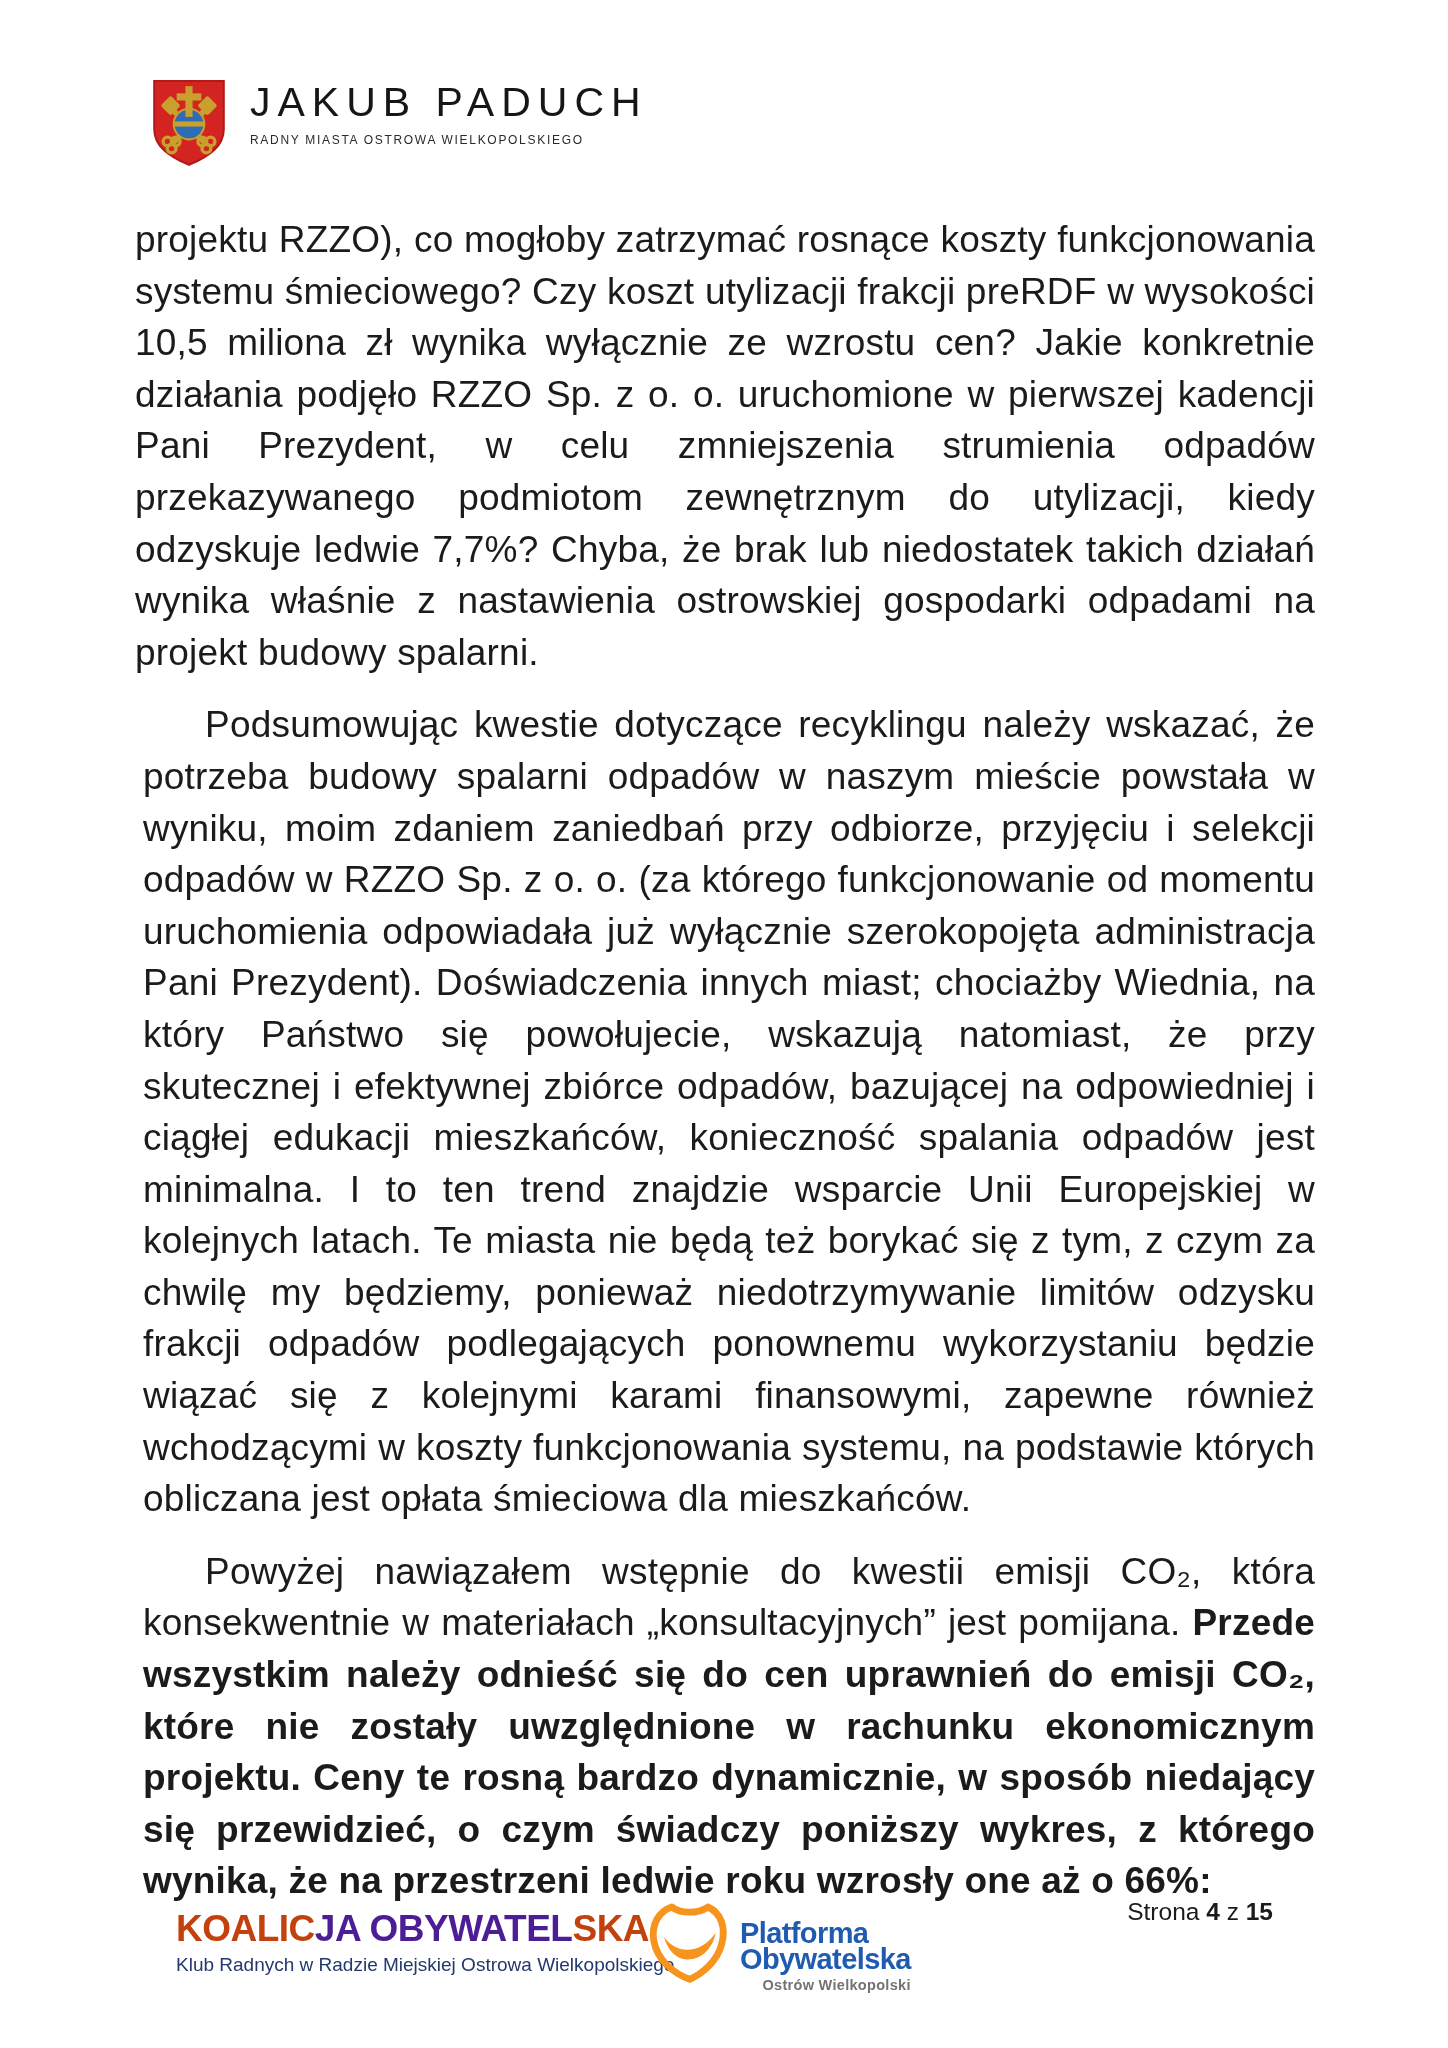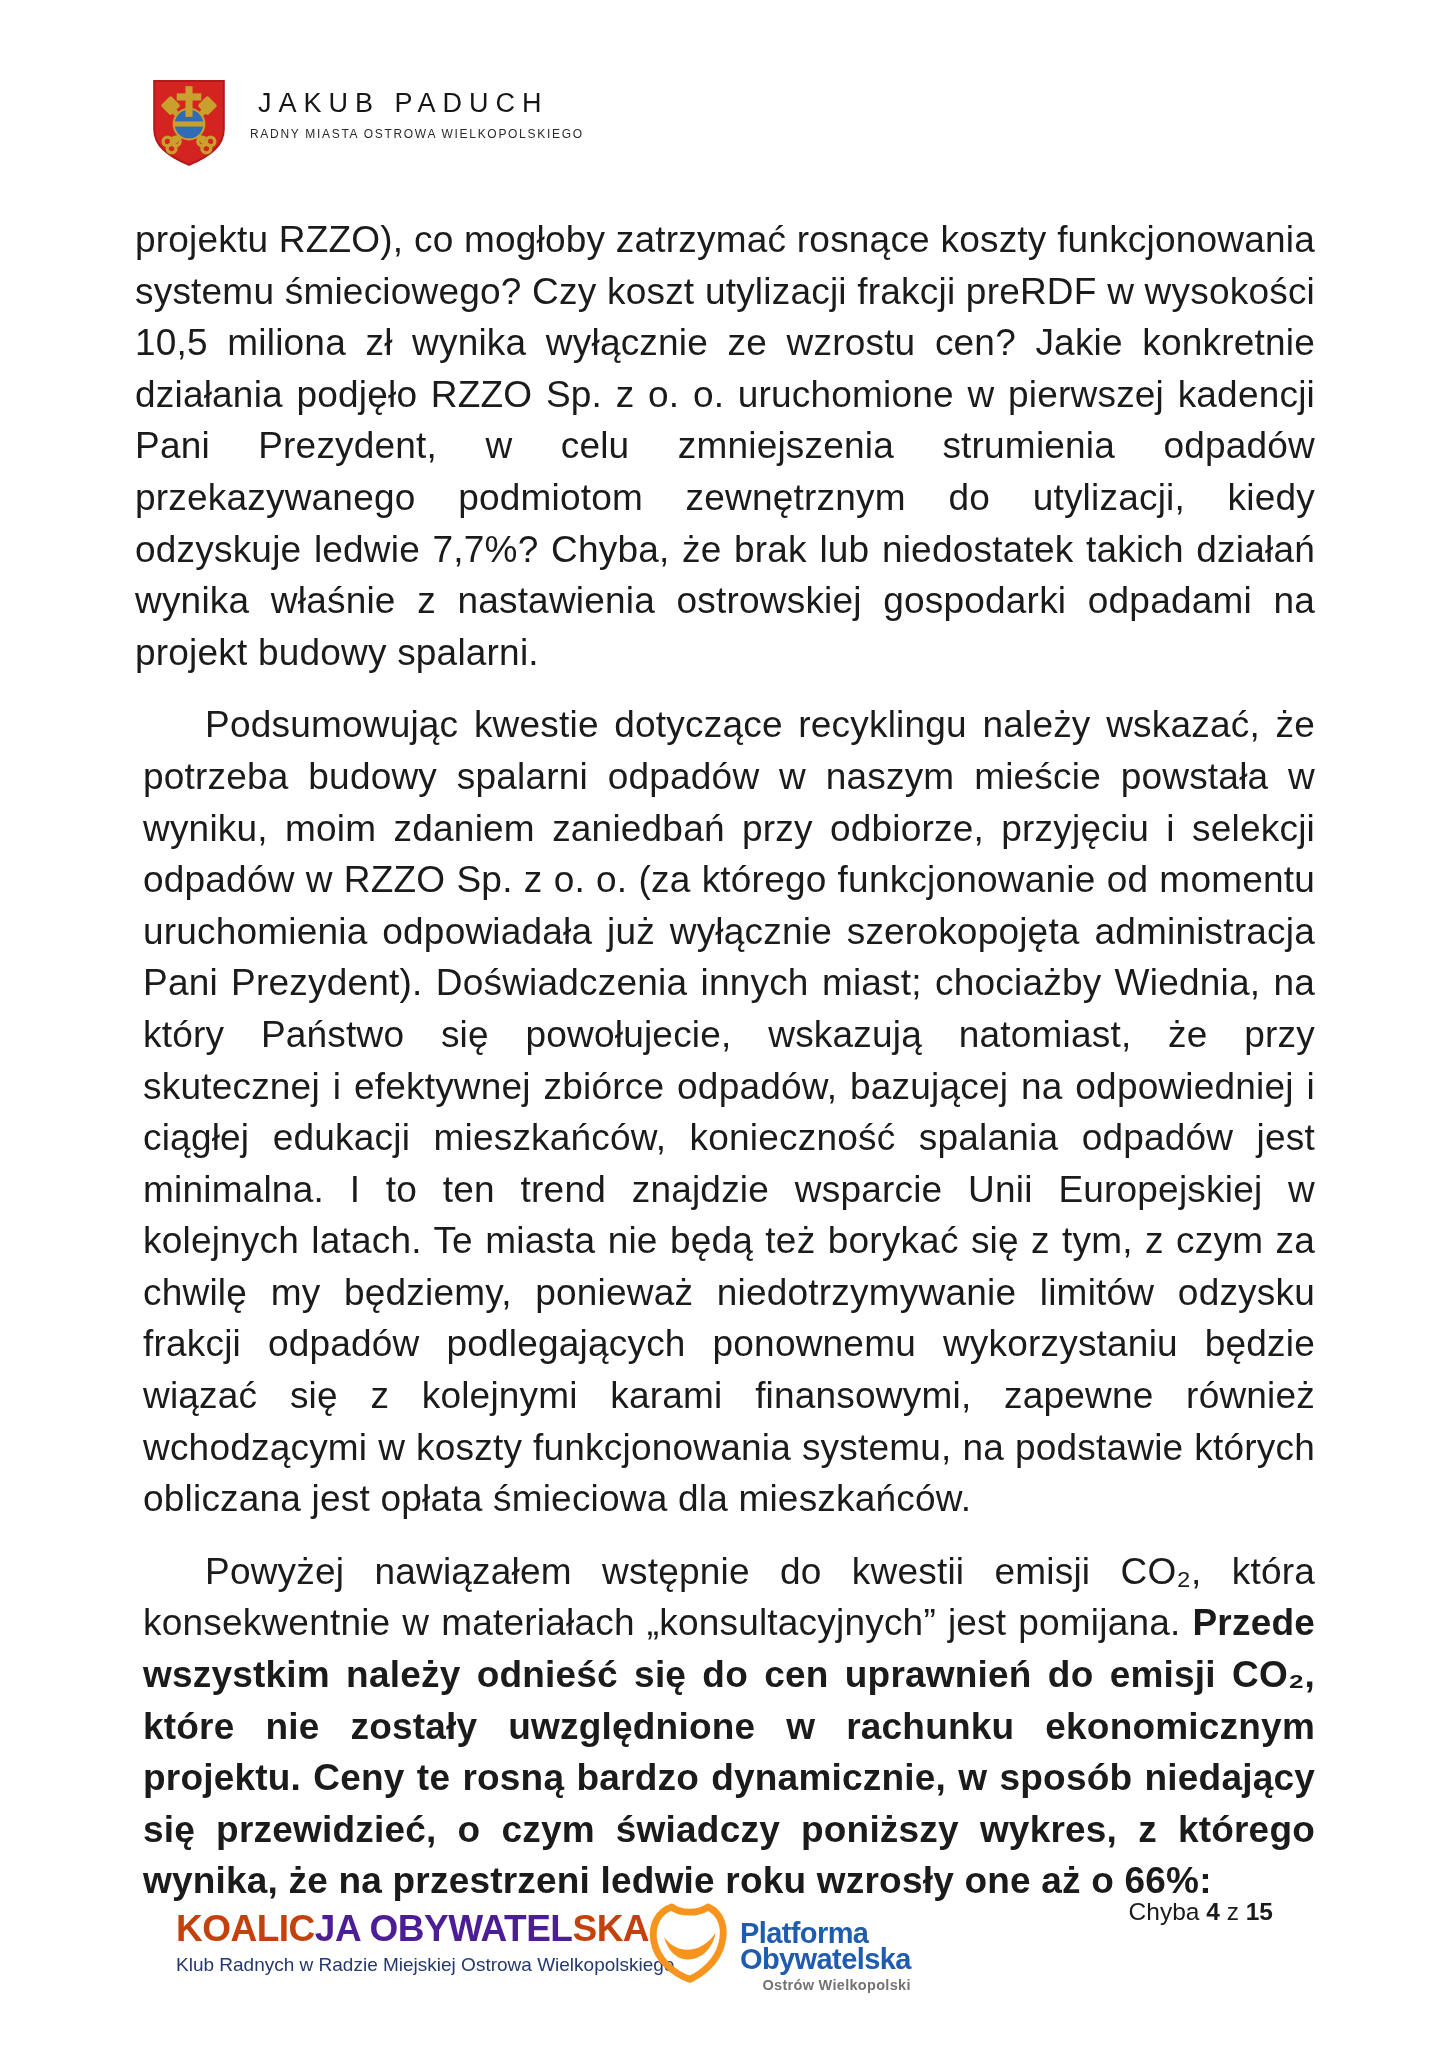--- a/index.html
+++ b/index.html
@@ -3,21 +3,21 @@
 <meta charset="utf-8">
 <style>
   html,body{margin:0;padding:0;background:#ffffff;}
   .page{position:relative;width:1448px;height:2048px;background:#ffffff;
         font-family:"Liberation Sans","DejaVu Sans",sans-serif;color:#1b1b1b;overflow:hidden;}
 
   
   .header{position:absolute;left:150px;top:78px;display:flex;align-items:flex-start;}
   .crest{width:78px;height:90px;flex:0 0 auto;}
   .header-text{margin-left:22px;padding-top:4px;}
-  .header-name{font-size:27px;letter-spacing:7px;color:#161616;font-weight:400;line-height:1;margin:8px;}
+  .header-name{font-size:41px;letter-spacing:7px;color:#161616;font-weight:400;line-height:1;margin:0;}
   .header-role{font-size:12px;letter-spacing:1.7px;color:#2a2a2a;margin-top:10px;font-weight:400;}
 
   
   .body-copy{position:absolute;left:135px;top:214px;width:1180px;
              font-size:37px;line-height:51.6px;text-align:justify;color:#1b1b1b;letter-spacing:0.2px;}
   .body-copy p{margin:0 0 21px 0;}
   .body-copy p.indent{text-indent:62px;margin-left:8px;}
   .bold{font-weight:700;}
 
   
@@ -90,19 +90,19 @@
       <path d="M21 42 C36 63 64 62 81 37 C77 58 62 69 47 68 C33 67 25 56 21 42 Z" fill="#f6941e"></path>
     </svg>
     <div class="po-text">
       <div class="po-name">Platforma</div>
       <div class="po-name">Obywatelska</div>
       <div class="po-city">Ostrów Wielkopolski</div>
     </div>
   </div>
 
   <div class="footer-page">
-    <span>Chyba</span>
+    <span>Strona</span>
     <span class="bold">4</span>
     <span>z</span>
     <span class="bold">15</span>
   </div>
 
 </div>
 
 </body></html>

